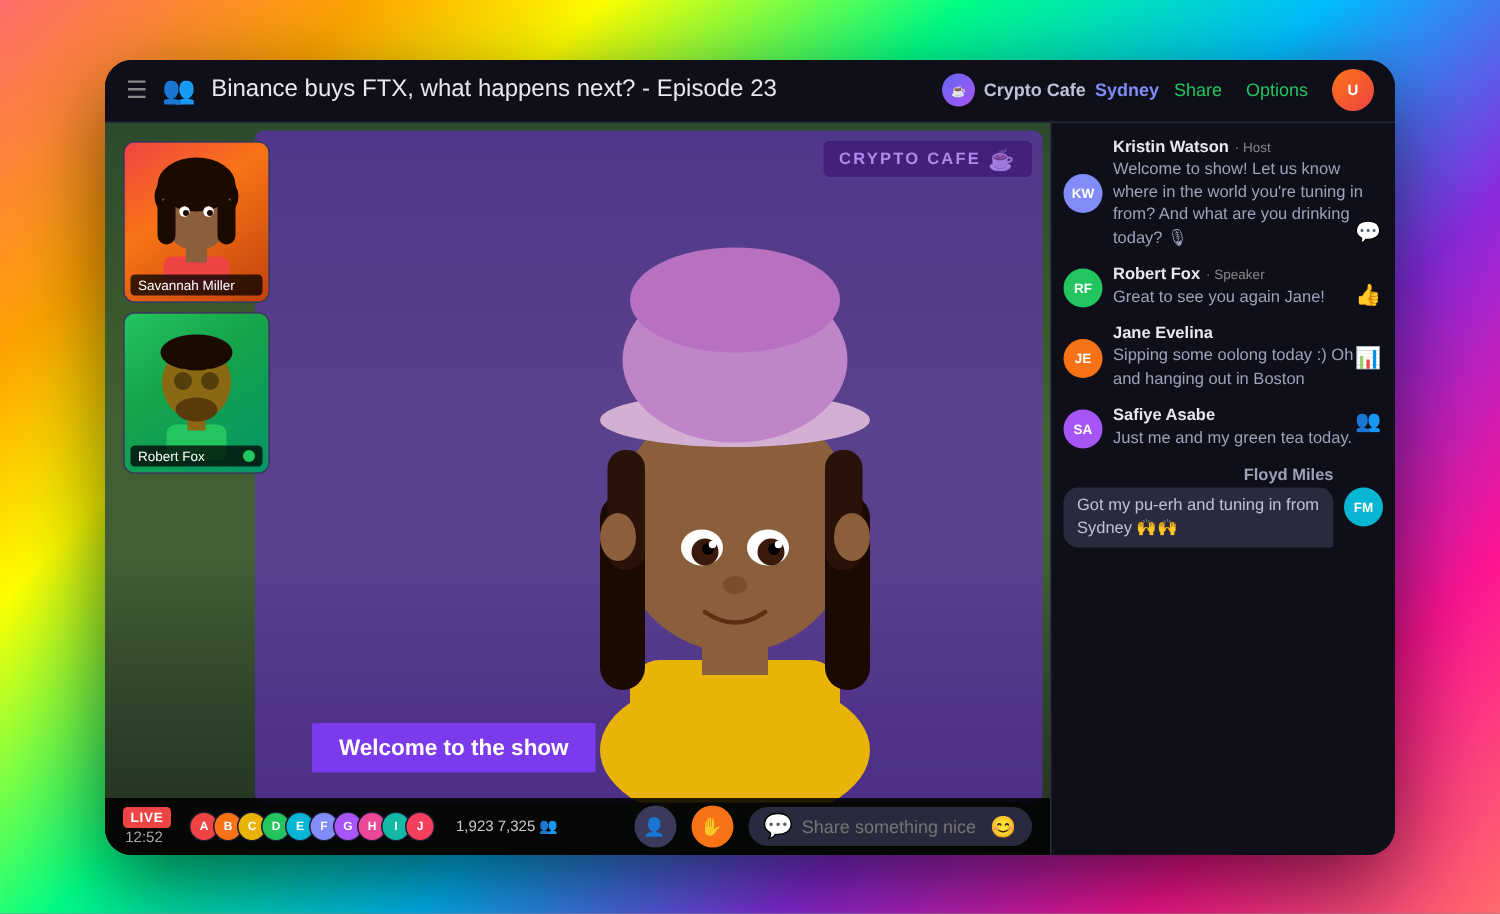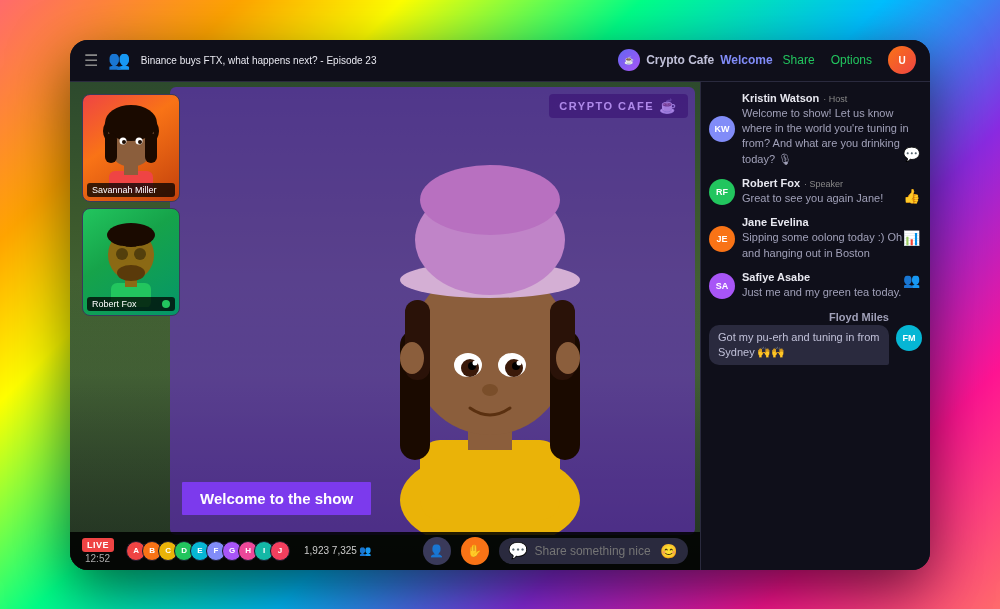--- a/index.html
+++ b/index.html
@@ -33,21 +33,21 @@
       align-items: center;
       padding: 0 14px;
       gap: 10px;
       flex-shrink: 0;
       border-bottom: 1px solid #2a2a3e;
     }
     .menu-icon { color: #888; font-size: 16px; cursor: pointer; }
     .audience-icon { color: #888; font-size: 18px; cursor: pointer; }
     .show-title {
       color: #e8e8f0;
-      font-size: 10px;
+      font-size: 16px;
       font-weight: 500;
       flex: 1;
     }
     .channel-badge {
       display: flex;
       align-items: center;
       gap: 6px;
     }
     .channel-avatar {
       width: 22px;
@@ -191,21 +191,21 @@
       height: 100%;
       display: flex;
       align-items: center;
       justify-content: center;
     }
 
     
     .caption-box {
       position: absolute;
       bottom: 55px;
-      left: 112px;
+      left: 138px;
       background: #7c3aed;
       color: white;
       font-size: 15px;
       font-weight: 700;
       padding: 8px 18px;
       border-radius: 1px;
       z-index: 20;
     }
     .caption-sub {
       position: absolute;
@@ -428,21 +428,21 @@
 <div class="device-wrapper">
 
   <div class="top-bar">
     <span class="menu-icon">☰</span>
     <span class="audience-icon">👥</span>
     <span class="show-title">Binance buys FTX, what happens next? - Episode 23</span>
 
     <div class="channel-badge">
       <div class="channel-avatar">☕</div>
       <span class="channel-name">Crypto Cafe</span>
-      <button class="follow-btn">Welcome</button>
+      <button class="follow-btn">Sydney</button>
     </div>
 
     <div class="top-bar-right">
       <button class="share-btn">Share</button>
       <button class="options-btn">Options</button>
       <div class="user-avatar-top">U</div>
     </div>
   </div>
 
   <div class="main-content">
@@ -557,21 +557,21 @@
           <path d="M 120 268 Q 140 282 160 268" stroke="#5a3010" stroke-width="3" fill="none" stroke-linecap="round"></path>
 
           <ellipse cx="62" cy="218" rx="12" ry="16" fill="#8B5E3C"></ellipse>
           <ellipse cx="218" cy="218" rx="12" ry="16" fill="#8B5E3C"></ellipse>
         </svg>
       </div>
 
       <div class="caption-box">Welcome to the show</div>
 
       <div class="video-bottom">
-        <div style="display:flex;flex-direction:column;align-items:flex-end;gap:1px;margin-right:8px">
+        <div style="display:flex;flex-direction:column;align-items:center;gap:1px;margin-right:8px">
           <span class="live-badge">LIVE</span>
           <span class="live-time">12:52</span>
         </div>
 
         <div class="audience-avatars" id="audience-avatars-container">
             <div class="aud-av" style="background: rgb(239, 68, 68);">A</div>
             <div class="aud-av" style="background: rgb(249, 115, 22);">B</div>
             <div class="aud-av" style="background: rgb(234, 179, 8);">C</div>
             <div class="aud-av" style="background: rgb(34, 197, 94);">D</div>
             <div class="aud-av" style="background: rgb(6, 182, 212);">E</div>

